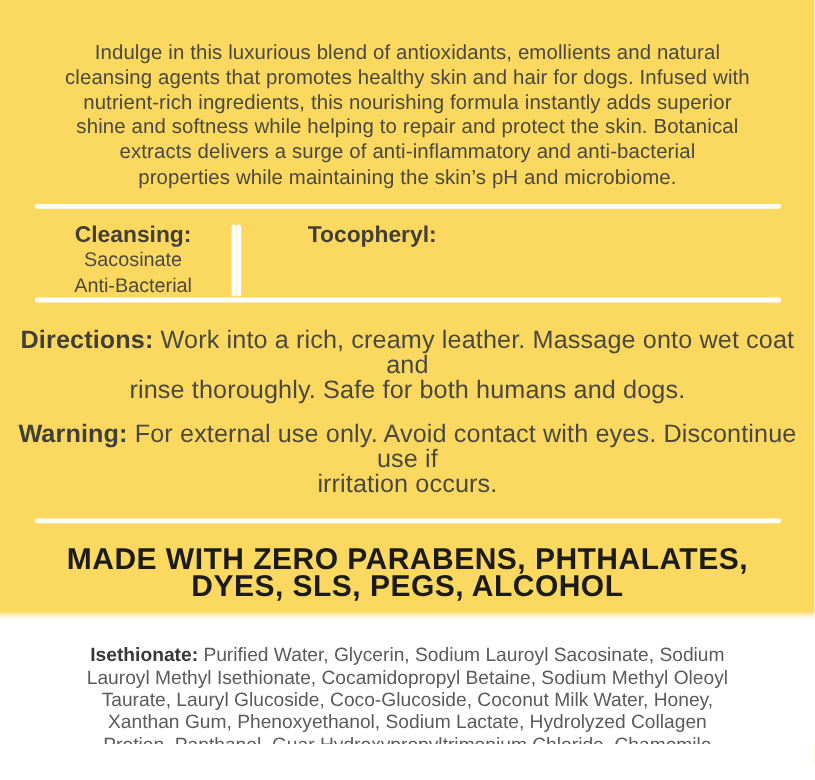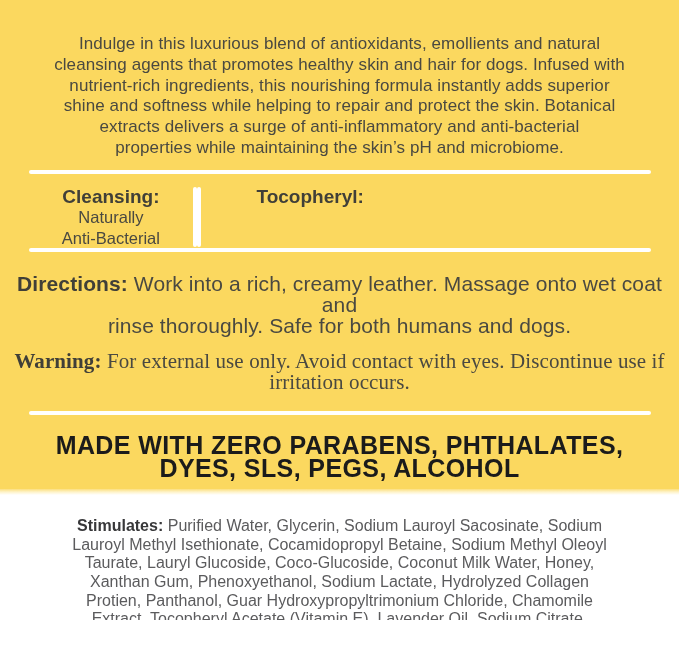--- a/index.html
+++ b/index.html
@@ -70,21 +70,21 @@
     margin: 1px 0;
   }
   .para {
     text-align: center;
     font-size: 21px;
     line-height: 21px;
     color: #4A4941;
     letter-spacing: 0.1px;
   }
   .directions { margin-top: 21px; }
-  .warning { margin-top: 15px; font-family: Liberation Serif, serif; }
+  .warning { margin-top: 15px; }
   .para strong { font-weight: bold; color: #403F38; }
   .made-with {
     margin-top: 19px;
     text-align: center;
     font-size: 25px;
     line-height: 23px;
     font-weight: bold;
     color: #1B1B1B;
     letter-spacing: 0.4px;
   }
@@ -112,21 +112,21 @@
 nutrient-rich ingredients, this nourishing formula instantly adds superior
 shine and softness while helping to repair and protect the skin. Botanical
 extracts delivers a surge of anti-inflammatory and anti-bacterial
 properties while maintaining the skin’s pH and microbiome.</p>
 
     <div class="rule rule-1"></div>
 
     <div class="benefits-row">
       <div class="benefit-col col-1">
         <span class="col-title">Cleansing:</span>
-        <span class="pre">Naturally
+        <span class="pre">Sacosinate
 Anti-Bacterial</span>
       </div>
       <div class="v-divider"></div>
       <div class="v-divider"></div>
       <div class="benefit-col col-3">
         <span class="col-title">Tocopheryl:</span>
       </div>
     </div>
 
     <div class="rule rule-2"></div>
@@ -140,21 +140,21 @@
     <div class="rule rule-3"></div>
 
     <p class="made-with pre">MADE WITH ZERO PARABENS, PHTHALATES,
 DYES, SLS, PEGS, ALCOHOL</p>
 
   </div>
 
   <div class="yellow-fade"></div>
 
   <div class="white-section">
-    <p class="ingredients"><strong>Stimulates:</strong> <span class="pre">Purified Water, Glycerin, Sodium Lauroyl Sacosinate, Sodium
+    <p class="ingredients"><strong>Isethionate:</strong> <span class="pre">Purified Water, Glycerin, Sodium Lauroyl Sacosinate, Sodium
 Lauroyl Methyl Isethionate, Cocamidopropyl Betaine, Sodium Methyl Oleoyl
 Taurate, Lauryl Glucoside, Coco-Glucoside, Coconut Milk Water, Honey,
 Xanthan Gum, Phenoxyethanol, Sodium Lactate, Hydrolyzed Collagen
 Protien, Panthanol,  Guar Hydroxypropyltrimonium Chloride, Chamomile
 Extract, Tocopheryl Acetate (Vitamin E), Lavender Oil,  Sodium Citrate,
 Disodium EDTA,  Aloe Barbadensis Leaf Extract</span></p>
   </div>
 
 </div>
 

